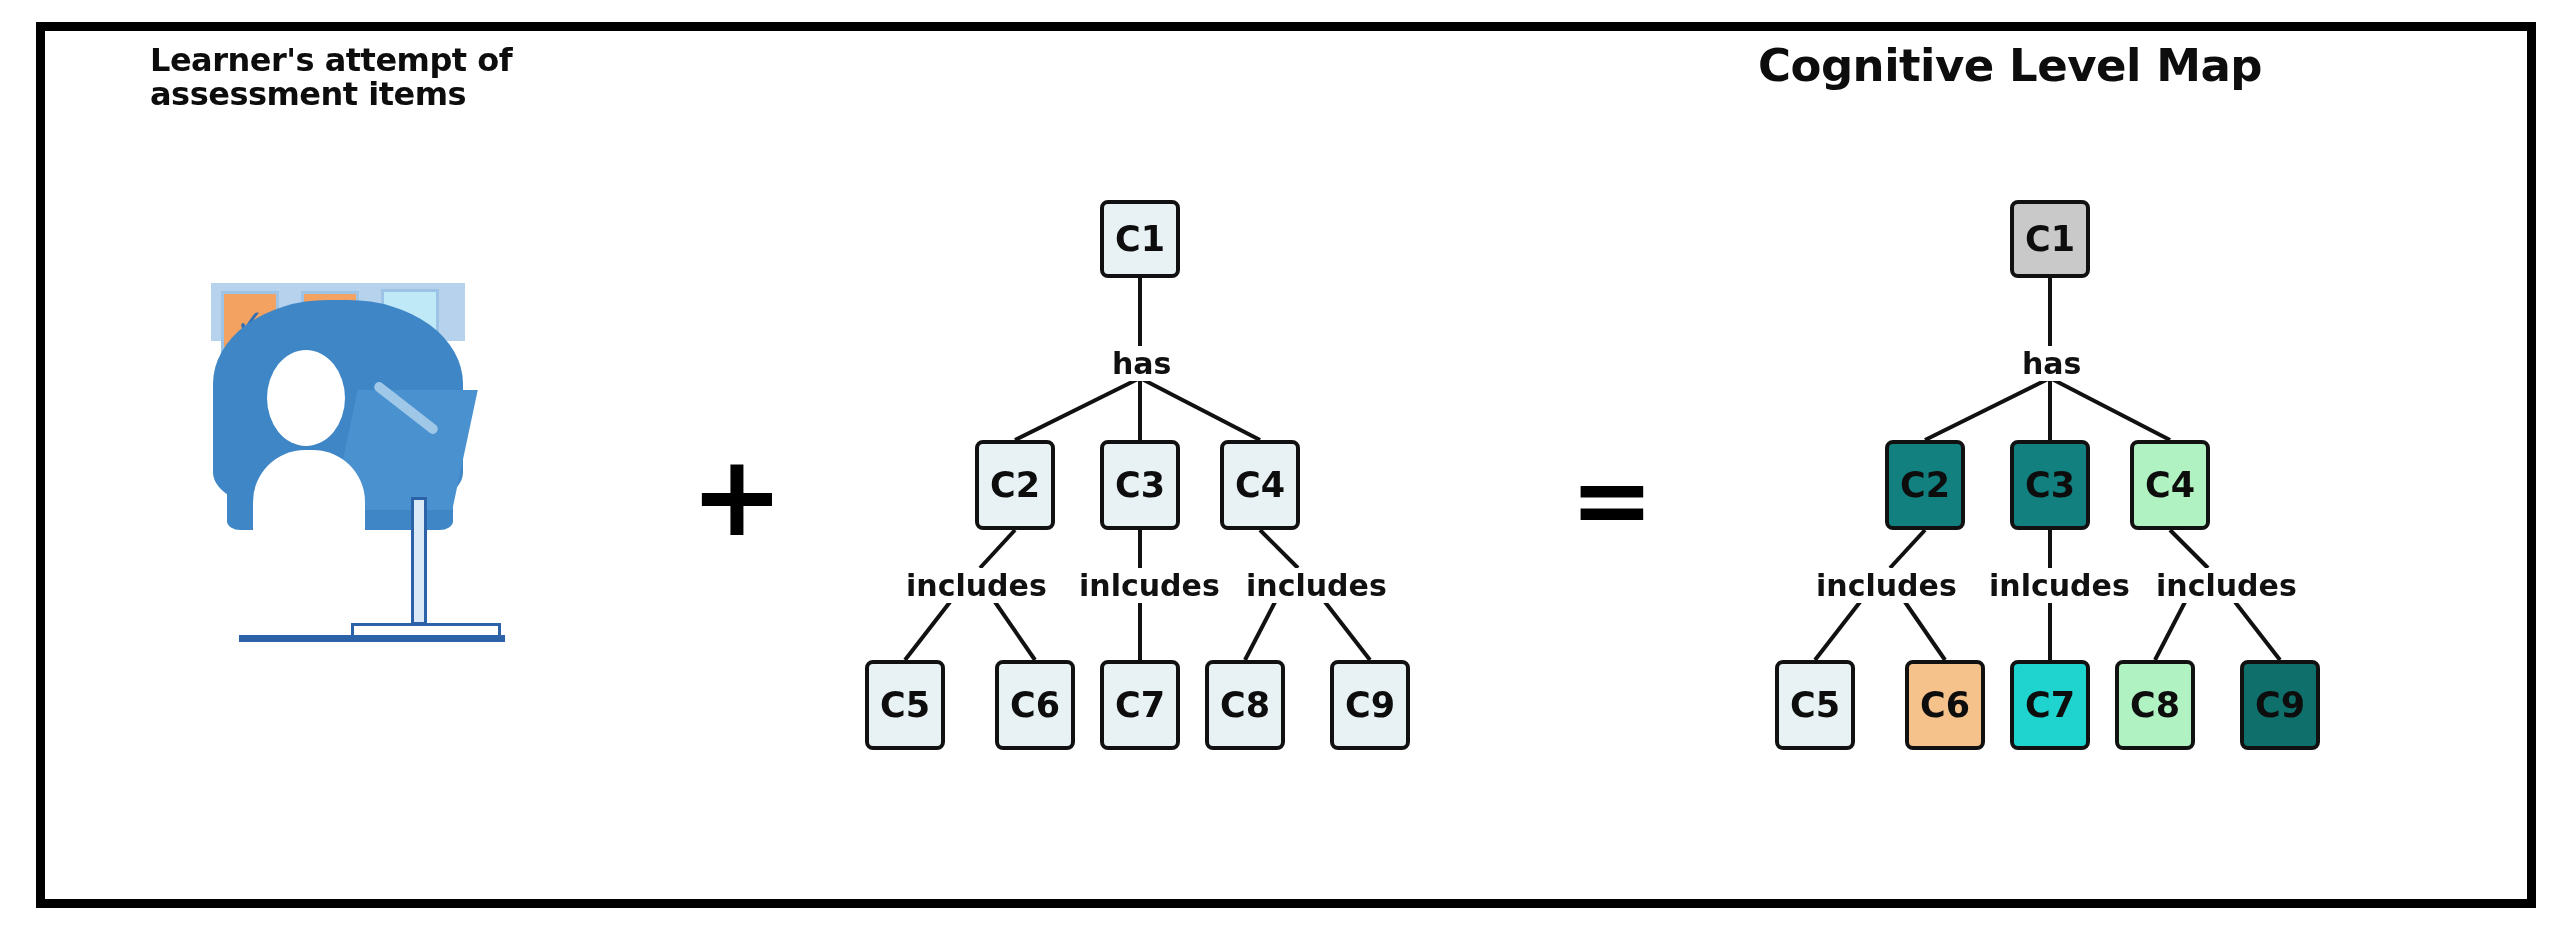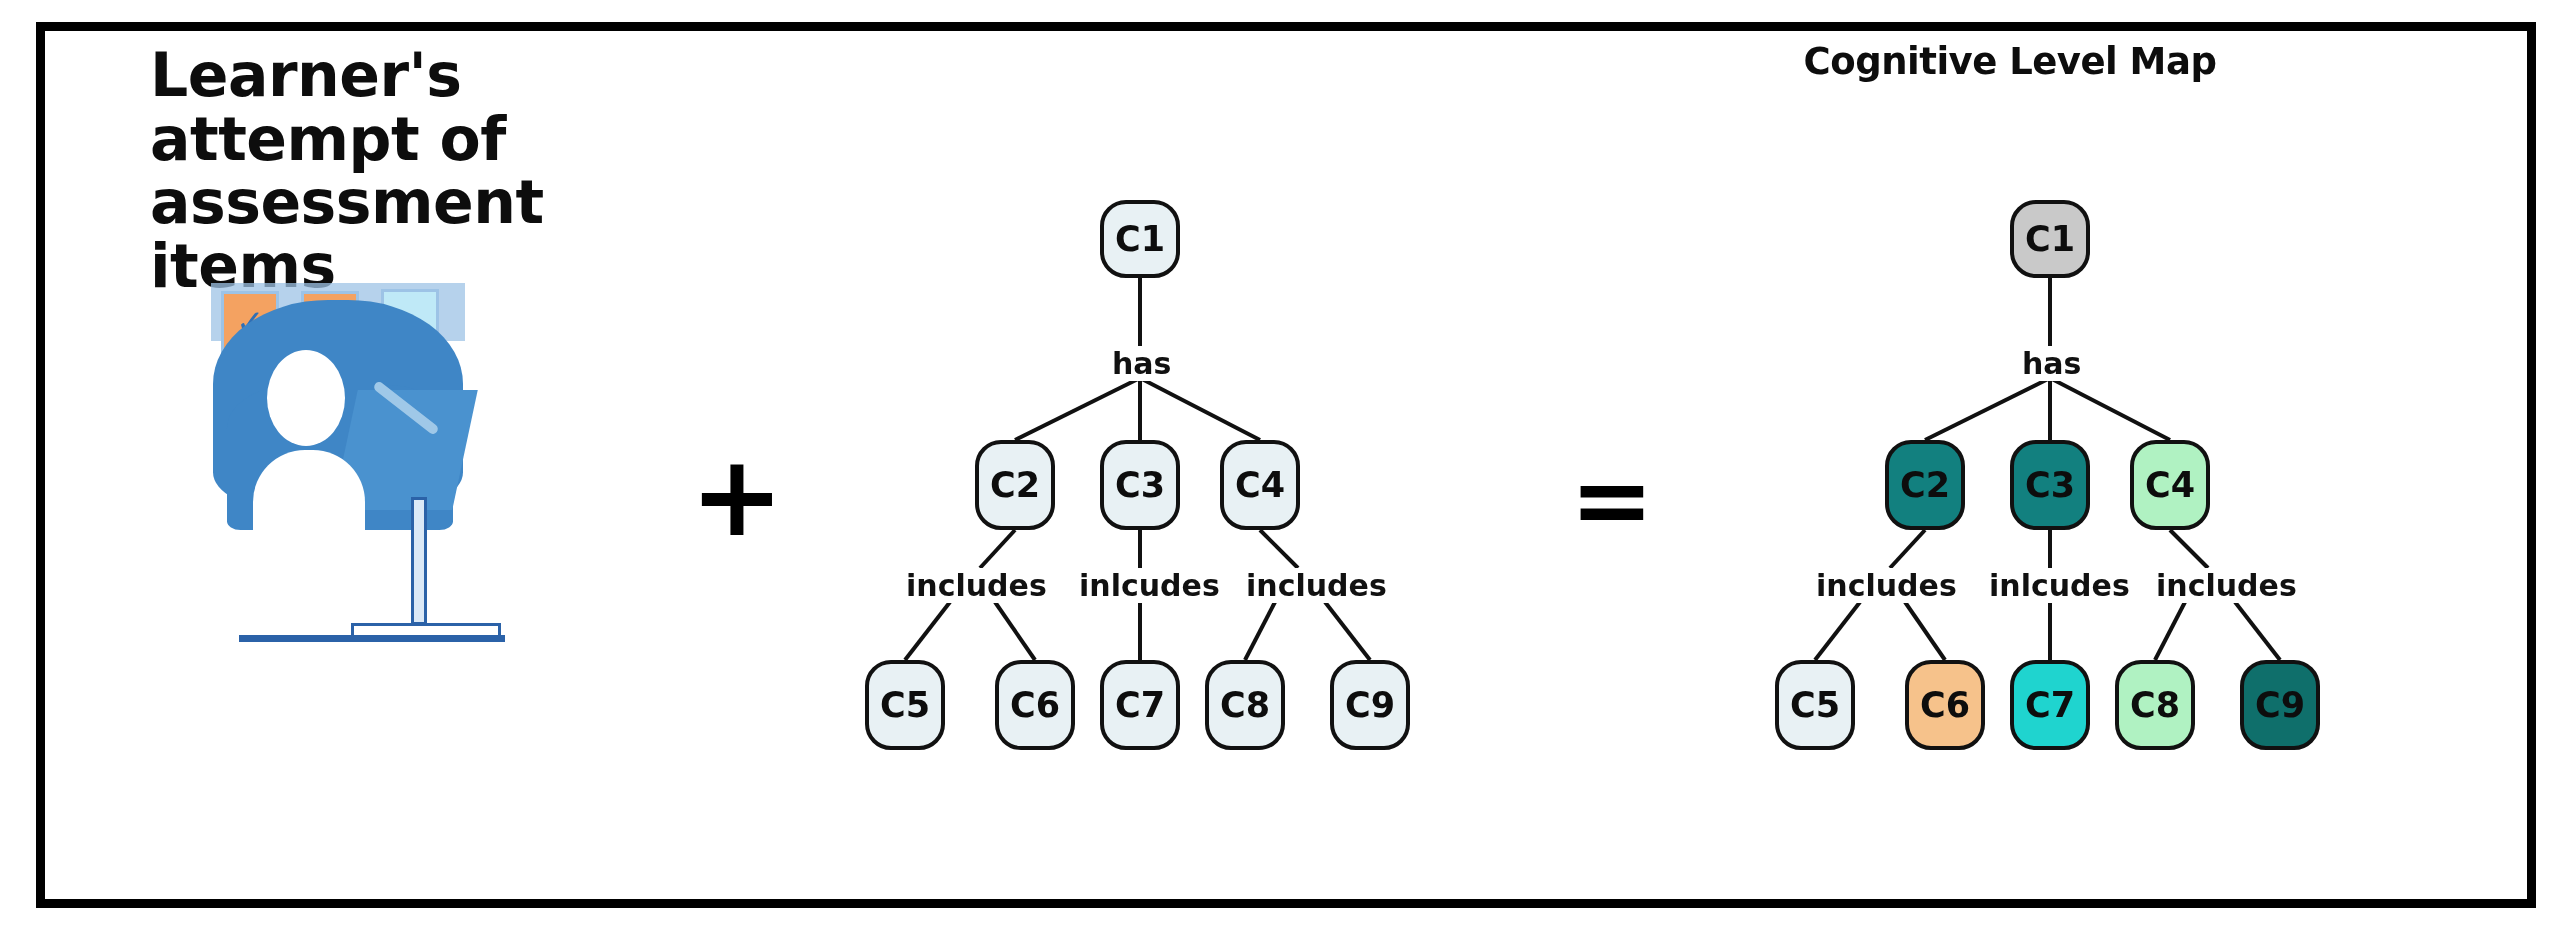--- a/index.html
+++ b/index.html
@@ -7,23 +7,23 @@
   #root{position:relative;width:2574px;height:942px;background:#ffffff;overflow:hidden;}
 
   
   .frame{position:absolute;left:36px;top:22px;width:2500px;height:886px;
          border:9px solid #000000;box-sizing:border-box;background:#ffffff;}
 
   
   .ptitle{position:absolute;font-weight:bold;color:#0d0d0d;letter-spacing:-0.5px;
           line-height:1.06;text-align:center;font-family:"DejaVu Sans", sans-serif;}
 
-  #title-left{left:150px;top:44px;width:520px;font-size:60px;text-align:left;}
+  #title-left{left:150px;top:44px;width:520px;font-size:32px;text-align:left;}
   #title-mid {left:860px;top:75px;width:420px;font-size:47px;}
-  #title-right{left:1700px;top:42px;width:620px;font-size:37px;}
+  #title-right{left:1700px;top:42px;width:620px;font-size:45px;}
 
   
   .op{position:absolute;font-weight:bold;color:#000000;
       font-family:"DejaVu Sans", sans-serif;line-height:1;}
   #plus-op{left:690px;top:440px;font-size:112px;}
   #equals-op{left:1570px;top:450px;font-size:100px;}
 
   
   #illus{position:absolute;left:175px;top:235px;width:350px;height:330px;}
   .il{position:absolute;}
@@ -59,21 +59,21 @@
   #ansblank{left:206px;top:54px;width:58px;height:78px;background:#bfe9f7;
             border:3px solid #9dc3e6;box-sizing:border-box;}
   .tick{position:absolute;color:#2f6fb5;font-size:34px;font-weight:bold;
         left:12px;top:8px;font-family:"DejaVu Sans", sans-serif;}
 
   
   .tree{position:absolute;}
   .tree svg{position:absolute;left:0;top:0;overflow:visible;}
 
   .node{position:absolute;box-sizing:border-box;
-        border:4px solid #111111;border-radius:26px;
+        border:4px solid #111111;border-radius:8px;
         display:flex;align-items:center;justify-content:center;
         font-family:"DejaVu Sans", sans-serif;font-weight:bold;
         font-size:35px;color:#0d0d0d;z-index:3;}
 
   .edgelabel{position:absolute;font-family:"DejaVu Sans", sans-serif;
              font-weight:bold;font-size:30px;color:#111111;
              background:#ffffff;padding:0 4px;white-space:nowrap;z-index:4;}
 </style>
 </head>
 <body>

